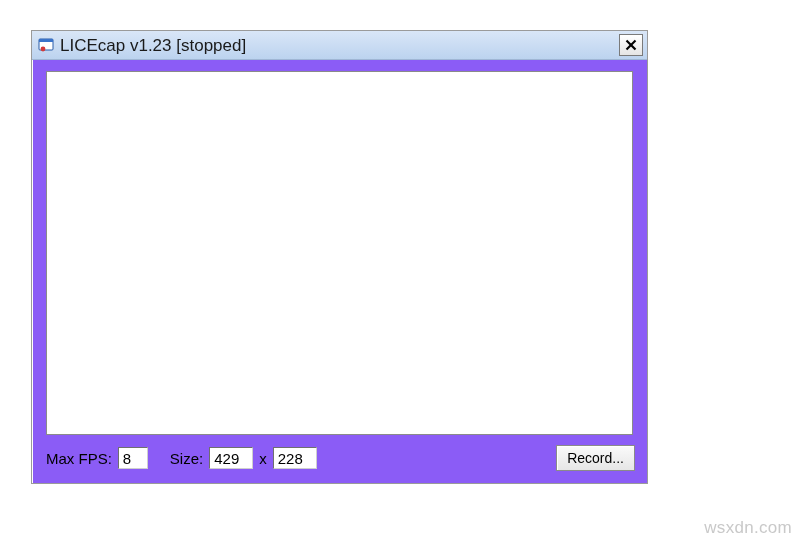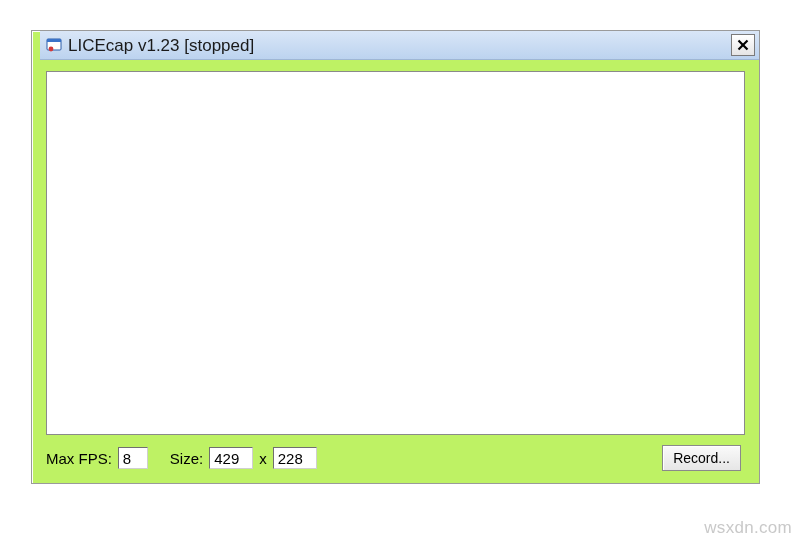--- a/index.html
+++ b/index.html
@@ -16,27 +16,26 @@
   .wrap {
     position: relative;
     width: 800px;
     height: 542px;
     background: #fff;
   }
   .window {
     position: absolute;
     left: 31px;
     top: 30px;
-    width: 729px;
+    width: 617px;
     height: 454px;
-    background: #bef264;
+    background: #8b5cf6;
     border: 1px solid #9a9a9a;
     box-shadow: inset 1px 1px 0 #fff;
     box-sizing: border-box;
-    padding-left: 8px;
   }
   .titlebar {
     position: relative;
     height: 29px;
     background: linear-gradient(#d9e6f7, #bcd3ef);
     border-bottom: 1px solid #9fb6d4;
     display: flex;
     align-items: center;
     padding: 0 4px 0 6px;
     box-sizing: border-box;
@@ -79,21 +78,21 @@
     bottom: 48px;
     background: #ffffff;
     border: 1px solid #8a8a8a;
     box-shadow: inset 1px 1px 0 #fff;
     box-sizing: border-box;
   }
 
   .toolbar {
     position: absolute;
     left: 14px;
-    right: 18px;
+    right: 12px;
     bottom: 10px;
     height: 30px;
     display: flex;
     align-items: center;
     font-size: 15px;
     color: #000;
   }
   .toolbar .lbl {
     margin-right: 6px;
     white-space: nowrap;

